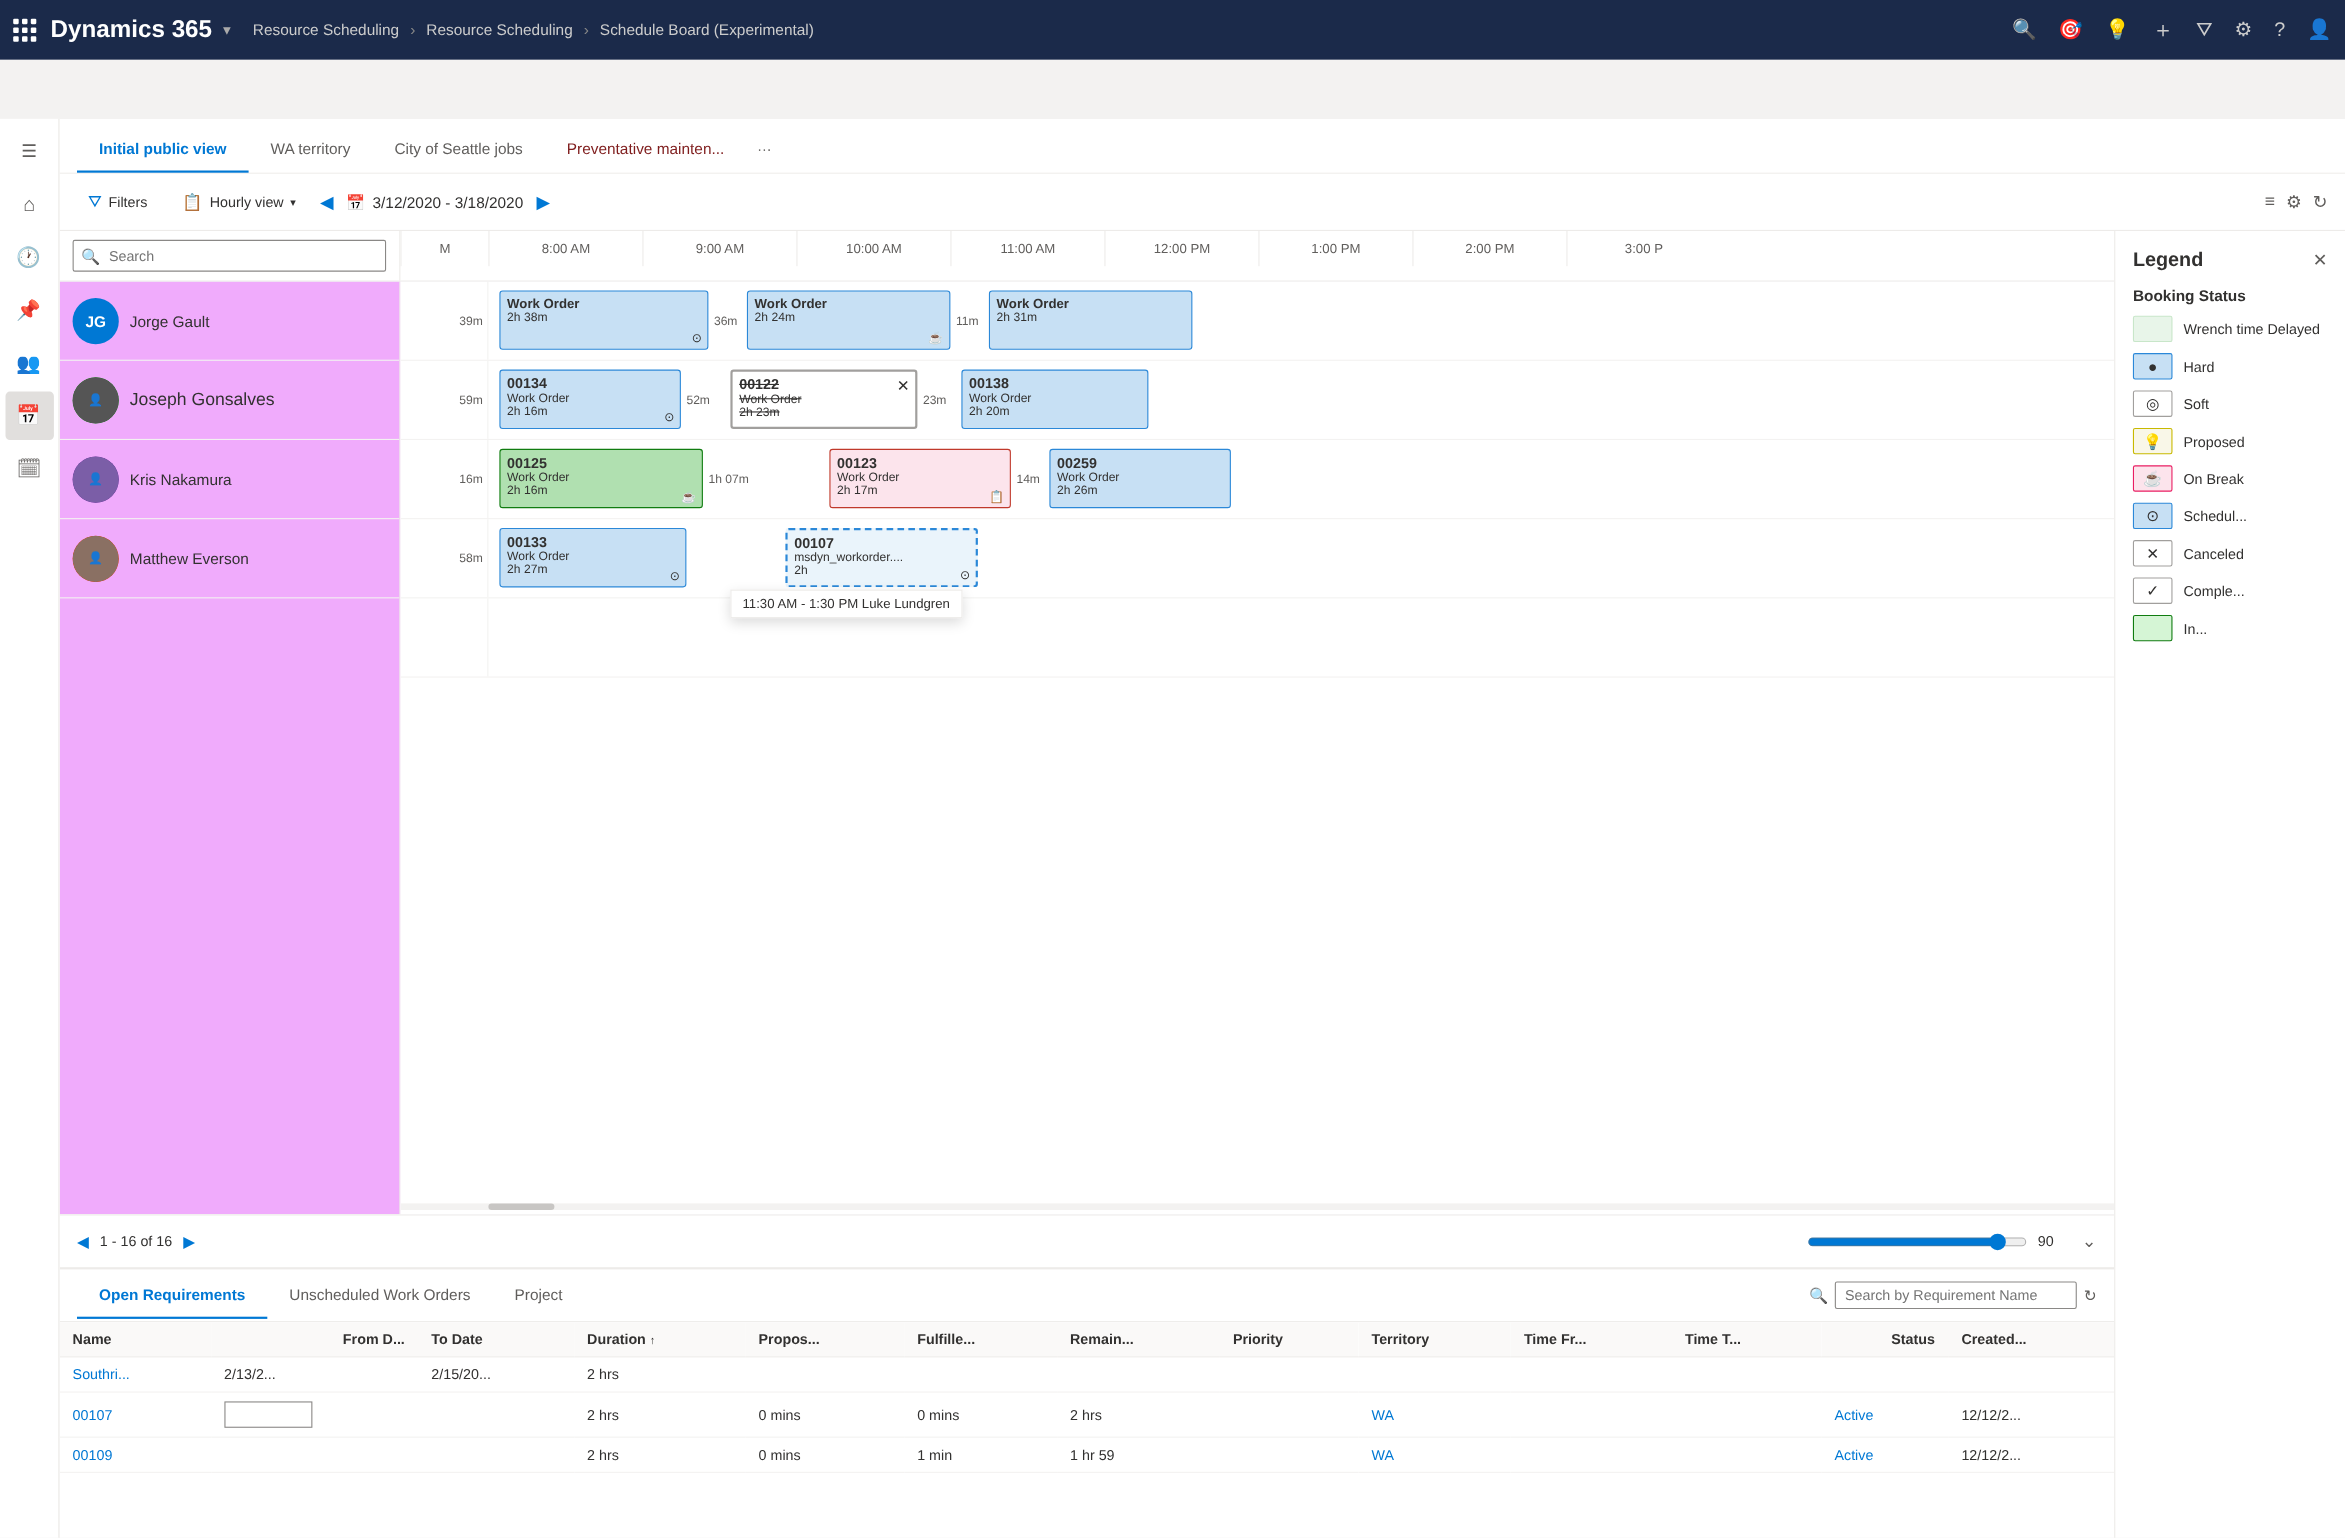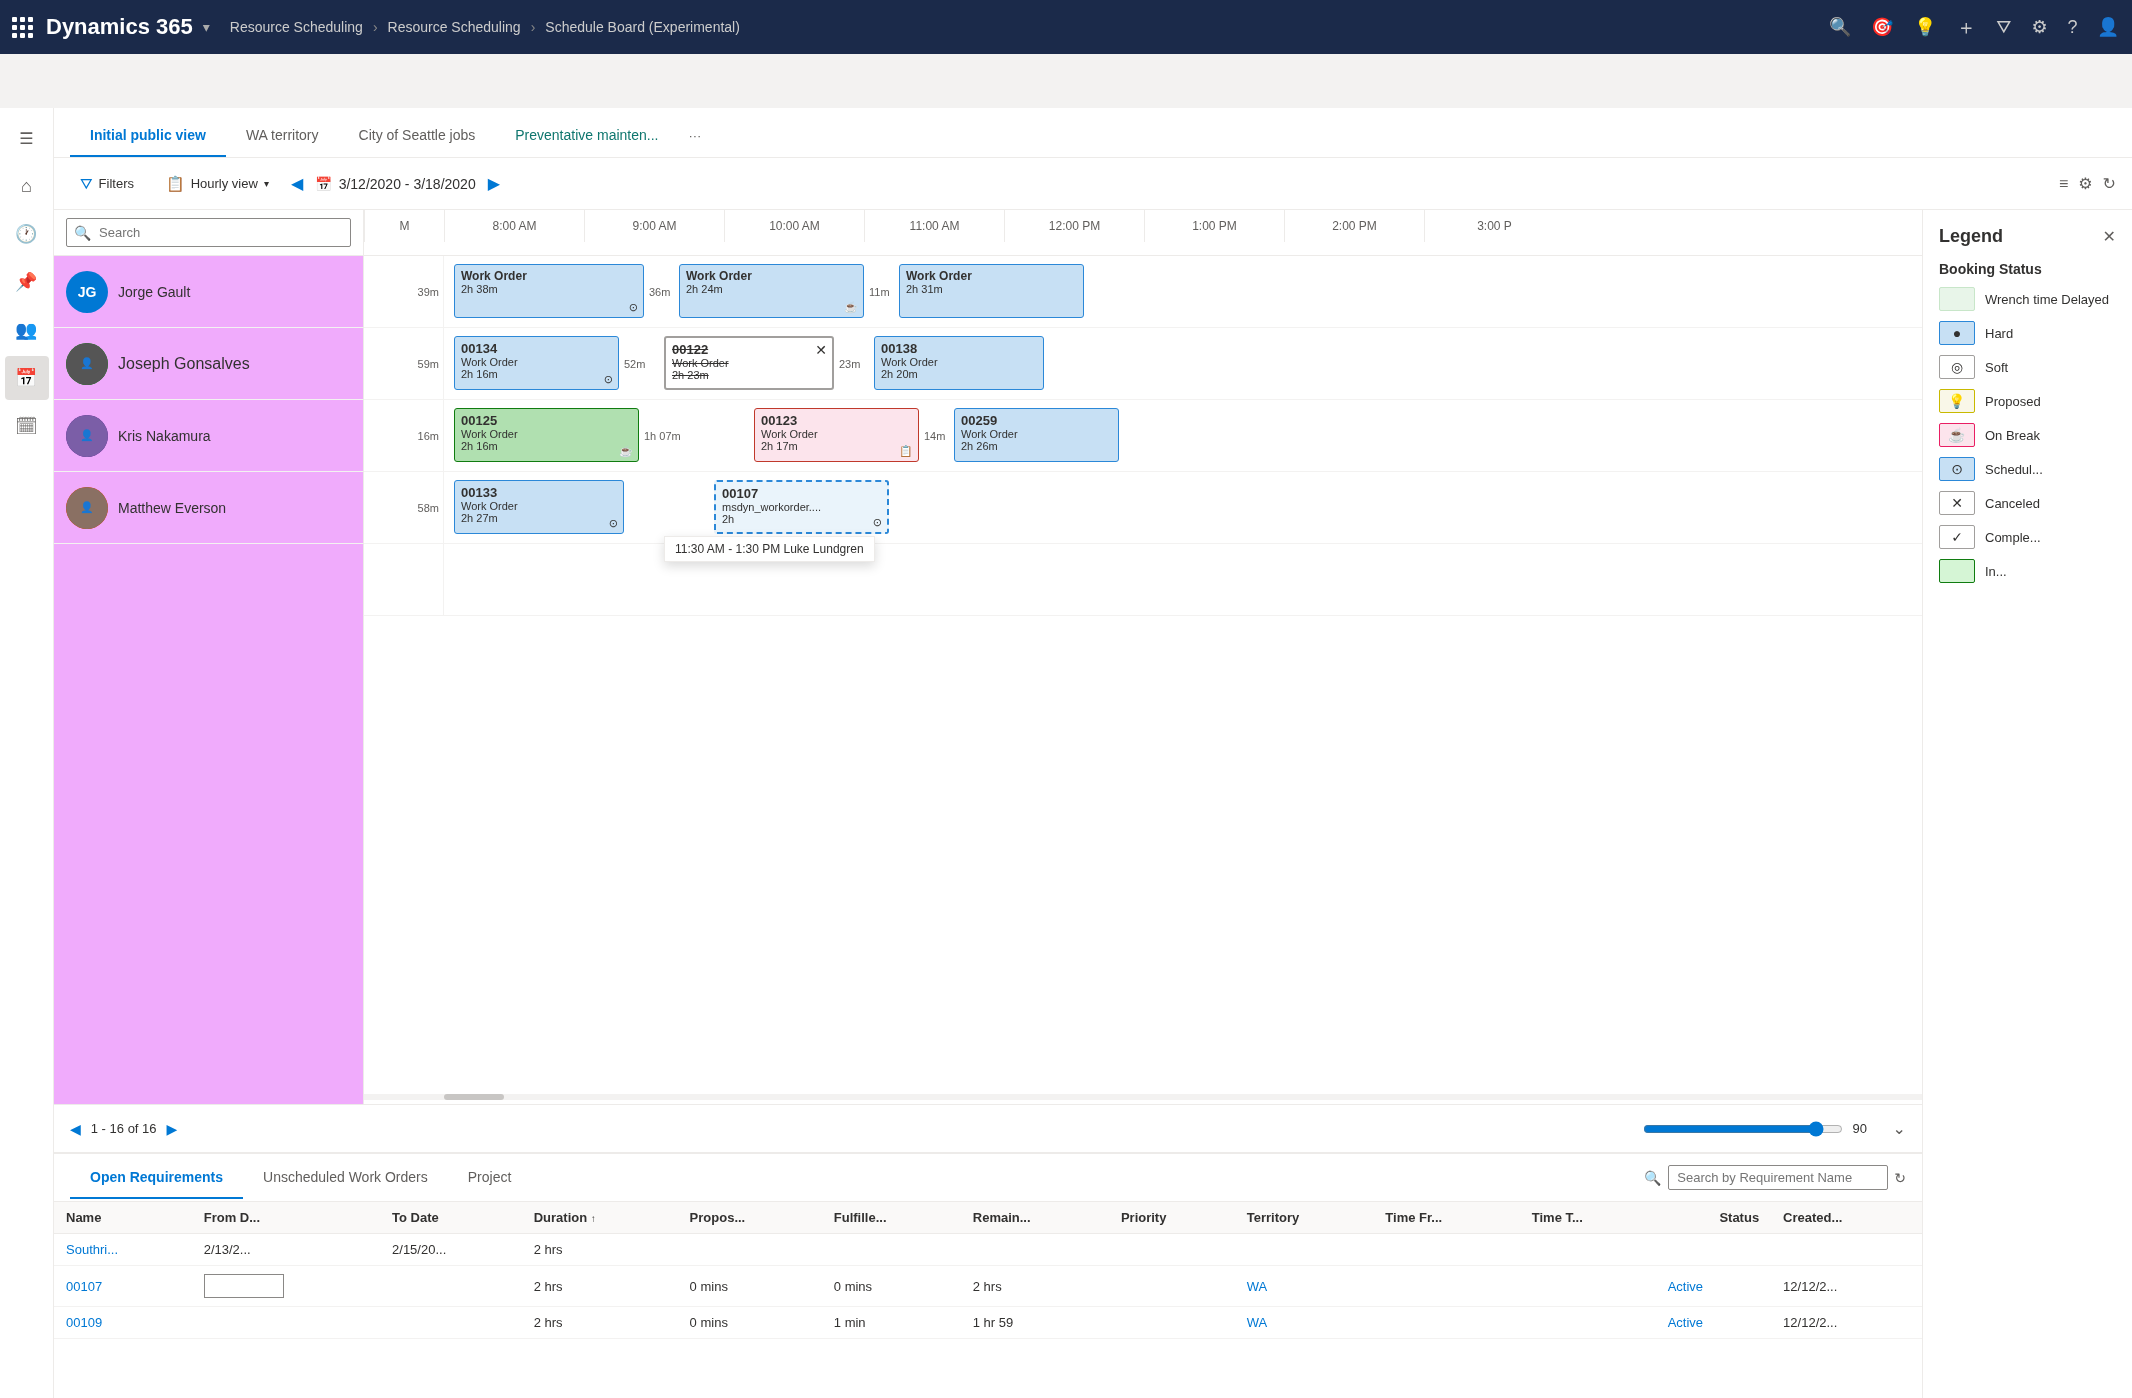--- a/index.html
+++ b/index.html
@@ -103,21 +103,21 @@
     <div class="sidebar-icon-item" style="font-size:18px;">🗓</div>
 
   </div>
 
   <div style="flex:1;display:flex;flex-direction:column;overflow:hidden;">
 
     <div style="background:#fff;border-bottom:1px solid #edebe9;display:flex;align-items:flex-end;padding:0 16px;height:50px;gap:0;">
       <div style="padding:14px 20px 12px;font-size:14px;cursor:pointer;color:#0078d4;border-bottom:2px solid #0078d4;font-weight:600;white-space:nowrap;">Initial public view</div>
       <div style="padding:14px 20px 12px;font-size:14px;cursor:pointer;color:#605e5c;border-bottom:2px solid transparent;white-space:nowrap;">WA territory</div>
       <div style="padding:14px 20px 12px;font-size:14px;cursor:pointer;color:#605e5c;border-bottom:2px solid transparent;white-space:nowrap;">City of Seattle jobs</div>
-      <div style="padding:14px 20px 12px;font-size:14px;cursor:pointer;color:#0f766e;border-bottom:2px solid transparent;white-space:nowrap;">Preventative mainten...</div>
+      <div style="padding:14px 20px 12px;font-size:14px;cursor:pointer;color:#7f1d1d;border-bottom:2px solid transparent;white-space:nowrap;">Preventative mainten...</div>
       <div style="padding:14px 10px;color:#605e5c;cursor:pointer;">···</div>
     </div>
 
     <div style="background:#fff;border-bottom:1px solid #edebe9;display:flex;align-items:center;padding:8px 16px;height:52px;gap:12px;">
       <button style="display:flex;align-items:center;gap:6px;padding:6px 10px;border:none;background:transparent;cursor:pointer;color:#323130;font-size:13px;border-radius:2px;">
         <span style="color:#0078d4;font-size:15px;">⛛</span>
         <span>Filters</span>
       </button>
       <button style="display:flex;align-items:center;gap:6px;padding:6px 10px;border:none;background:transparent;cursor:pointer;color:#323130;font-size:13px;border-radius:2px;">
         <span style="color:#0078d4;font-size:15px;">📋</span>
@@ -346,21 +346,21 @@
               <input type="text" style="border: 1px solid rgb(138, 136, 134); border-radius: 2px; padding: 4px 8px; font-size: 13px; width: 220px;" placeholder="Search by Requirement Name">
               <button style="border:none;background:transparent;cursor:pointer;font-size:14px;color:#605e5c;">↻</button>
             </div>
           </div>
 
           <div style="flex:1;overflow-y:auto;">
             <table style="width:100%;border-collapse:collapse;">
               <thead>
                 <tr>
                   <th style="background:#faf9f8;border-bottom:1px solid #edebe9;padding:8px 12px;text-align:left;font-size:13px;font-weight:600;white-space:nowrap;">Name</th>
-                  <th style="background:#faf9f8;border-bottom:1px solid #edebe9;padding:8px 12px;text-align:left;font-size:13px;font-weight:600;white-space:nowrap;">From D...</th>
+                  <th style="background:#faf9f8;border-bottom:1px solid #edebe9;padding:8px 12px;text-align:right;font-size:13px;font-weight:600;white-space:nowrap;">From D...</th>
                   <th style="background:#faf9f8;border-bottom:1px solid #edebe9;padding:8px 12px;text-align:left;font-size:13px;font-weight:600;white-space:nowrap;">To Date</th>
                   <th style="background:#faf9f8;border-bottom:1px solid #edebe9;padding:8px 12px;text-align:left;font-size:13px;font-weight:600;white-space:nowrap;">
                     <span>Duration</span>
                     <span style="font-size:10px;">↑</span>
                   </th>
                   <th style="background:#faf9f8;border-bottom:1px solid #edebe9;padding:8px 12px;text-align:left;font-size:13px;font-weight:600;white-space:nowrap;">Propos...</th>
                   <th style="background:#faf9f8;border-bottom:1px solid #edebe9;padding:8px 12px;text-align:left;font-size:13px;font-weight:600;white-space:nowrap;">Fulfille...</th>
                   <th style="background:#faf9f8;border-bottom:1px solid #edebe9;padding:8px 12px;text-align:left;font-size:13px;font-weight:600;white-space:nowrap;">Remain...</th>
                   <th style="background:#faf9f8;border-bottom:1px solid #edebe9;padding:8px 12px;text-align:left;font-size:13px;font-weight:600;white-space:nowrap;">Priority</th>
                   <th style="background:#faf9f8;border-bottom:1px solid #edebe9;padding:8px 12px;text-align:left;font-size:13px;font-weight:600;white-space:nowrap;">Territory</th>

